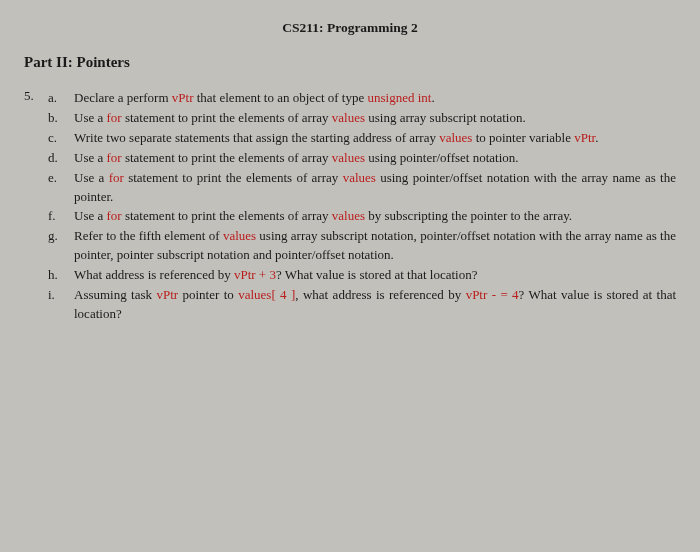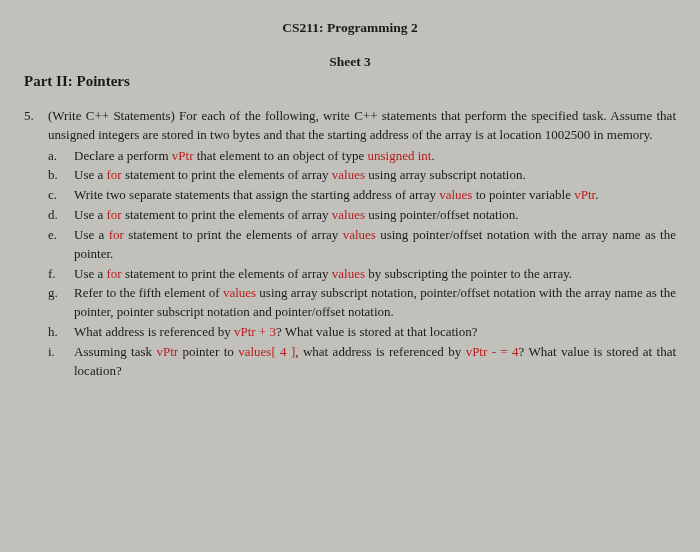--- a/index.html
+++ b/index.html
@@ -53,29 +53,27 @@
     flex-shrink: 0;
   }
   .subtext { flex: 1; }
   .blue { color: #b91c1c; }
 </style>
 </head>
 <body>
 
 <div class="header">
   <div class="course-title">CS211: Programming 2</div>
-  <div class="sheet-title">Sheet 3</div>
 </div>
 
 <div class="part-title">Part II: Pointers</div>
 
 <div class="question">
   <div class="qnum">5.</div>
   <div class="qbody">
-    <span>(Write C++ Statements) For each of the following, write C++ statements that perform the specified task. Assume that unsigned integers are stored in two bytes and that the starting address of the array is at location 1002500 in memory.</span>
     <div class="subitems">
 
       <div class="subitem">
         <div class="sublabel">a.</div>
         <div class="subtext">
           <span>Declare a perform </span><span class="blue">vPtr</span><span> that element to an object of type </span><span class="blue">unsigned int</span><span>.</span>
         </div>
       </div>
 
       <div class="subitem">

